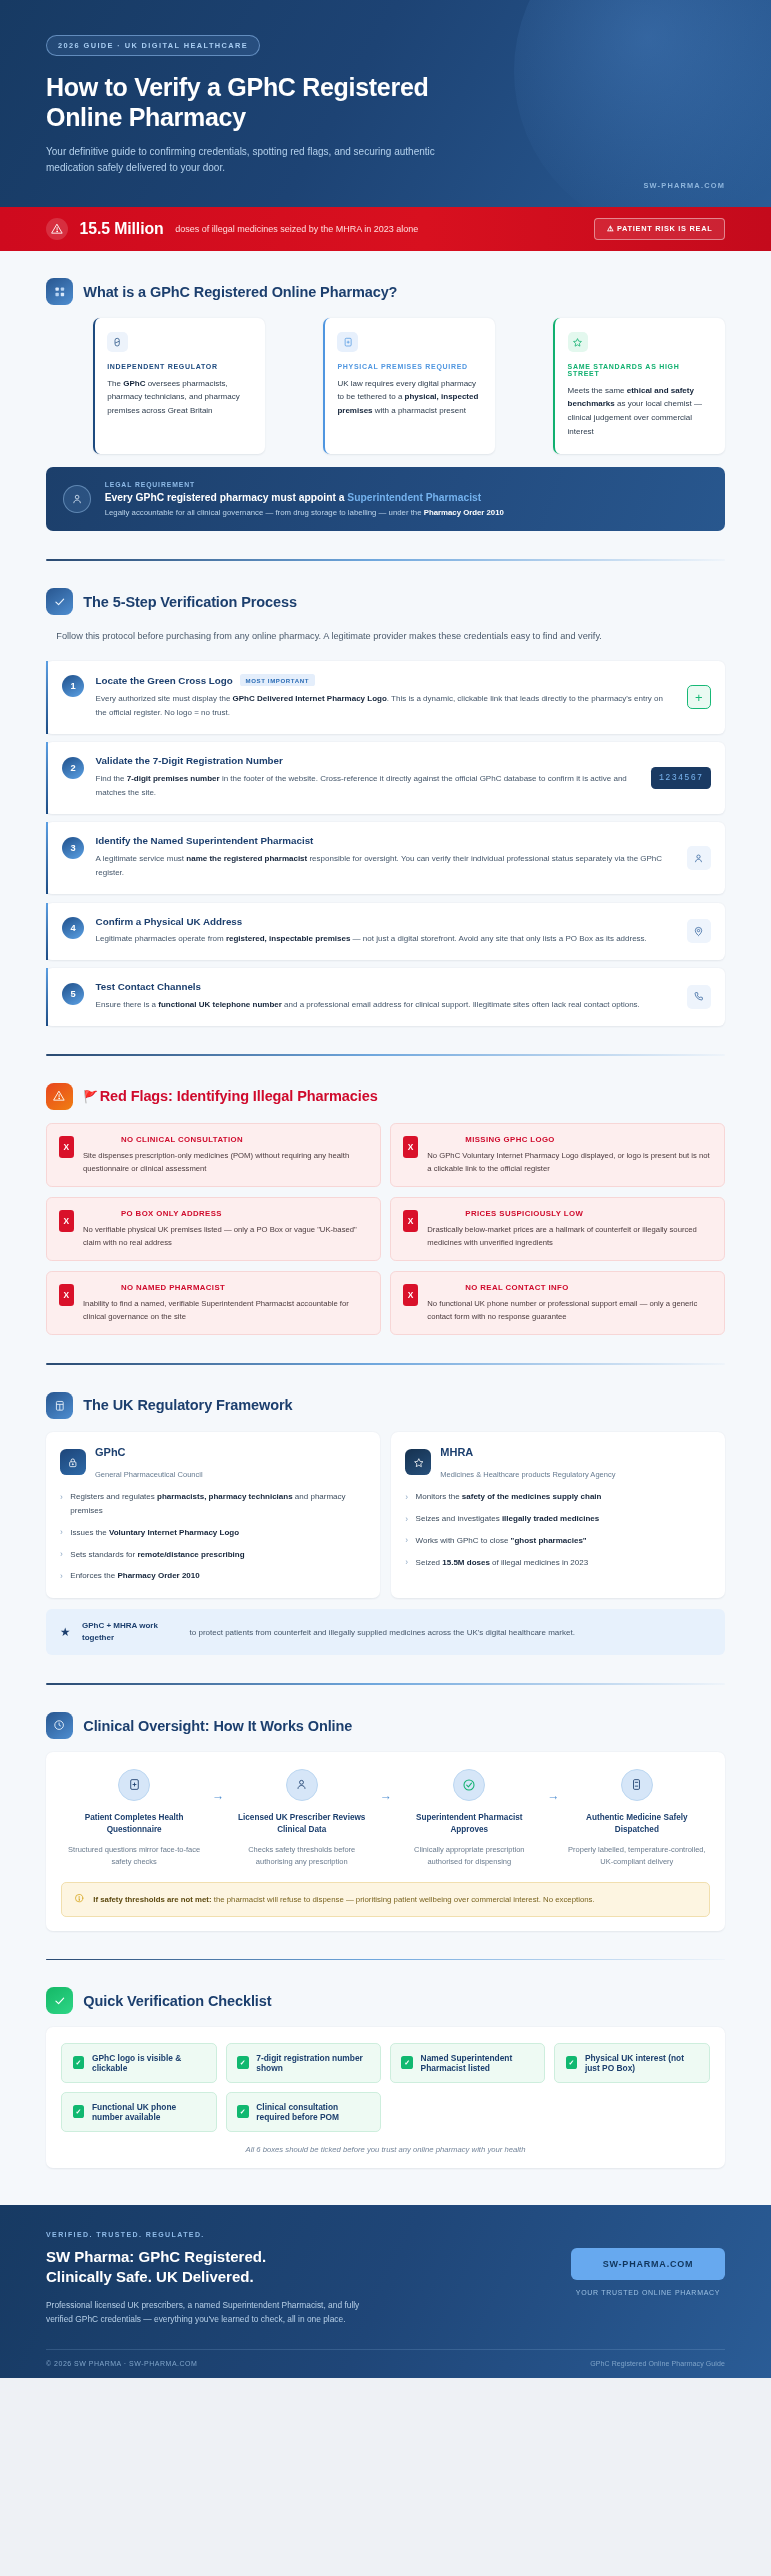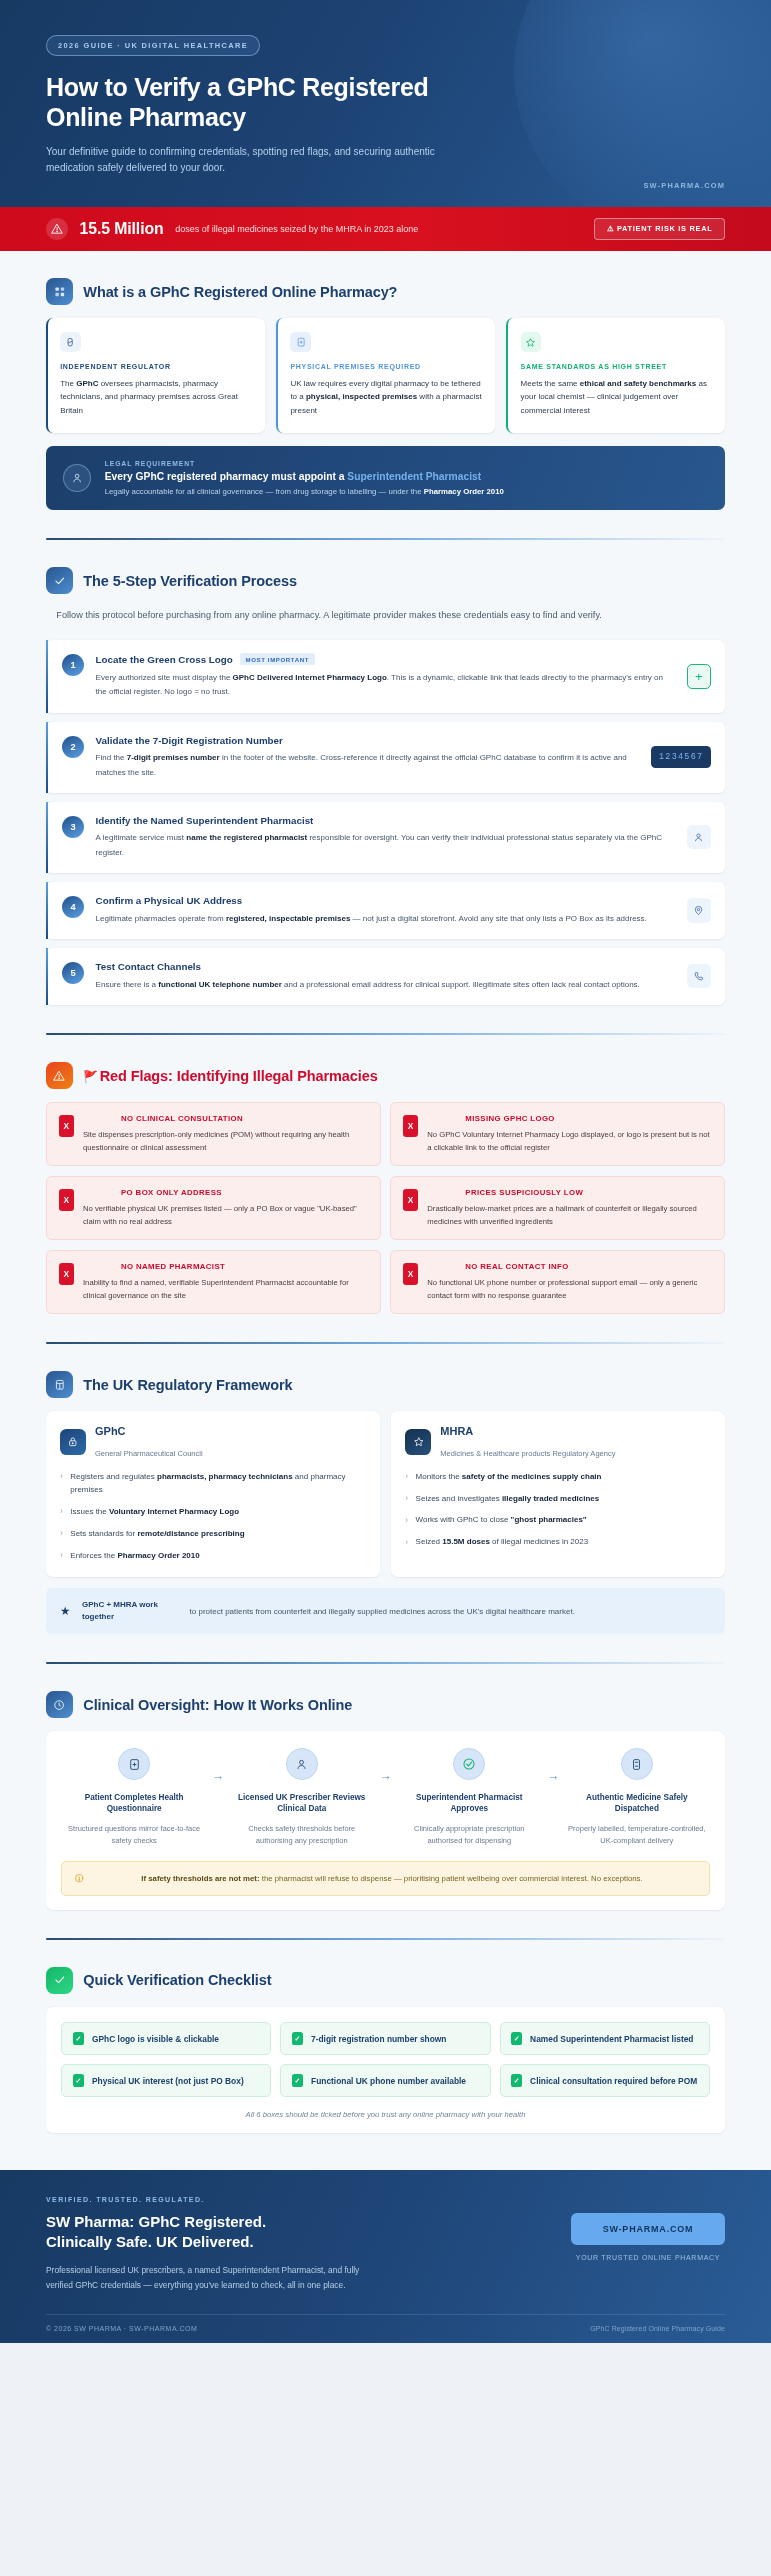--- a/index.html
+++ b/index.html
@@ -140,20 +140,21 @@
 
   
   .cards3 { display: flex; gap: 11.6px; }
   .icard {
     flex: 1;
     background: #fff;
     border-radius: 7px;
     border-left: 2.6px solid #1d4a7f;
     padding: 13.5px 12.2px 15px 12.2px;
     box-shadow: 0 0.6px 1.9px rgba(20,40,70,.09);
+    margin-left: 47px;
   }
   .icard.b { border-left-color: #4f96e0; }
   .icard.g { border-left-color: #11b070; }
   .icard-ico {
     width: 20.6px; height: 20.6px;
     border-radius: 5.1px;
     background: #edf3fb;
     display: flex; align-items: center; justify-content: center;
     margin-bottom: 10.3px;
     color: #1d4a7f;
@@ -365,30 +366,30 @@
   .flow-warn {
     margin-top: 14px;
     background: #fdf5e1;
     border: 0.6px solid #f1dfae;
     border-radius: 5.1px;
     padding: 9.6px 11.6px;
     display: flex; gap: 9px; align-items: flex-start;
   }
   .flow-warn-ico { color: #d6a419; font-size: 10.3px; flex: 0 0 auto; margin-top: 0.6px; }
   .flow-warn-t { font-size: 7.8px; line-height: 1.7; color: #7a6420; }
-  .flow-warn-t b { color: #5d4a10; font-weight: bold; margin-left: 48px; }
+  .flow-warn-t b { color: #5d4a10; font-weight: bold; }
 
   
   .chkcard {
     background: #fff;
     border-radius: 7px;
     padding: 15.4px 15.4px 14px 15.4px;
     box-shadow: 0 0.6px 1.9px rgba(20,40,70,.08);
   }
-  .chk-grid { display: grid; grid-template-columns: 1fr 1fr 1fr; gap: 9px; }
+  .chk-grid { display: grid; grid-template-columns: 1fr 1fr 1fr 1fr; gap: 9px; }
   .chk {
     background: #eefaf3;
     border: 0.6px solid #cdeedd;
     border-radius: 5.1px;
     padding: 9px 10.3px;
     display: flex; align-items: center; gap: 7.7px;
   }
   .chk-box {
     width: 11.6px; height: 13px; flex: 0 0 11.6px;
     border-radius: 2.6px;

